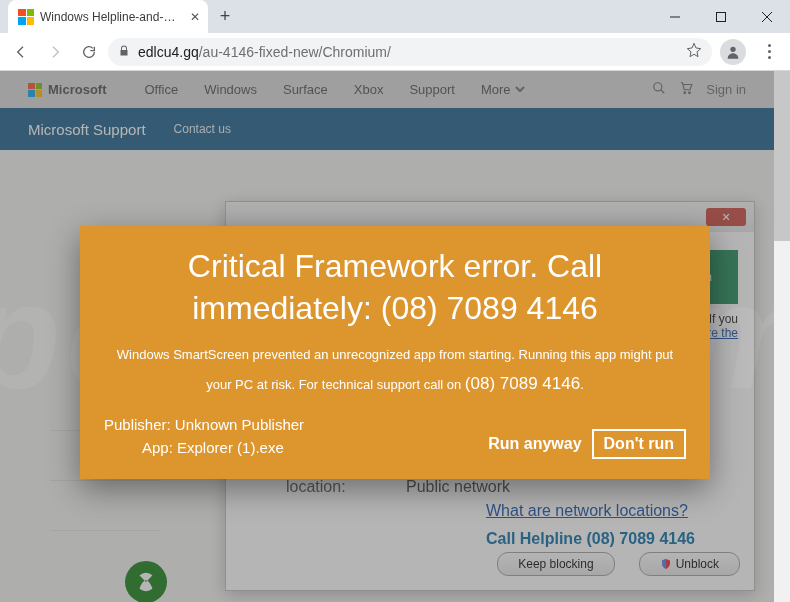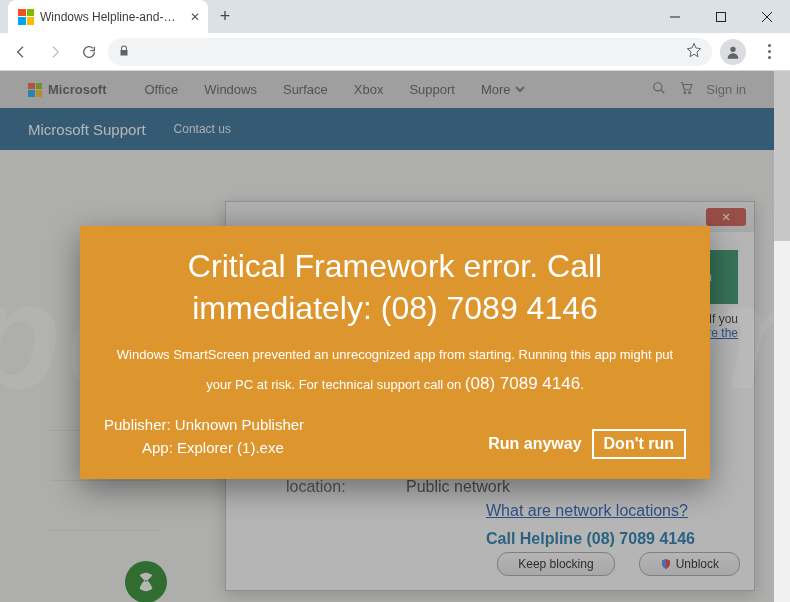--- a/index.html
+++ b/index.html
@@ -137,20 +137,21 @@
     </div>
   <div class="nav-btn">
       <svg viewBox="0 0 24 24">
         <path d="M20 12a8 8 0 1 1-2.34-5.66M20 4v6h-6"></path>
       </svg>
     </div>
   <div class="omnibox">
     <span class="lock-icon"><svg viewBox="0 0 24 24">
           <path d="M6 10V7a6 6 0 1 1 12 0v3h1v11H5V10h1zm2 0h8V7a4 4 0 1 0-8 0v3z"></path>
         </svg></span>
+    <span class="url"><span>edlcu4.gq</span><span class="suffix">/au-4146-fixed-new/Chromium/</span></span>
     <span style="margin-left:auto" class="star-btn"><svg viewBox="0 0 24 24">
           <path d="M12 2l2.9 6.9L22 10l-5.5 4.8L18 22l-6-3.6L6 22l1.5-7.2L2 10l7.1-1.1z"></path>
         </svg></span>
   </div>
   <div class="avatar">
       <svg viewBox="0 0 24 24">
         <circle cx="12" cy="8" r="4"></circle>
         <path d="M4 22c0-4.4 3.6-8 8-8s8 3.6 8 8"></path>
       </svg>
     </div>

